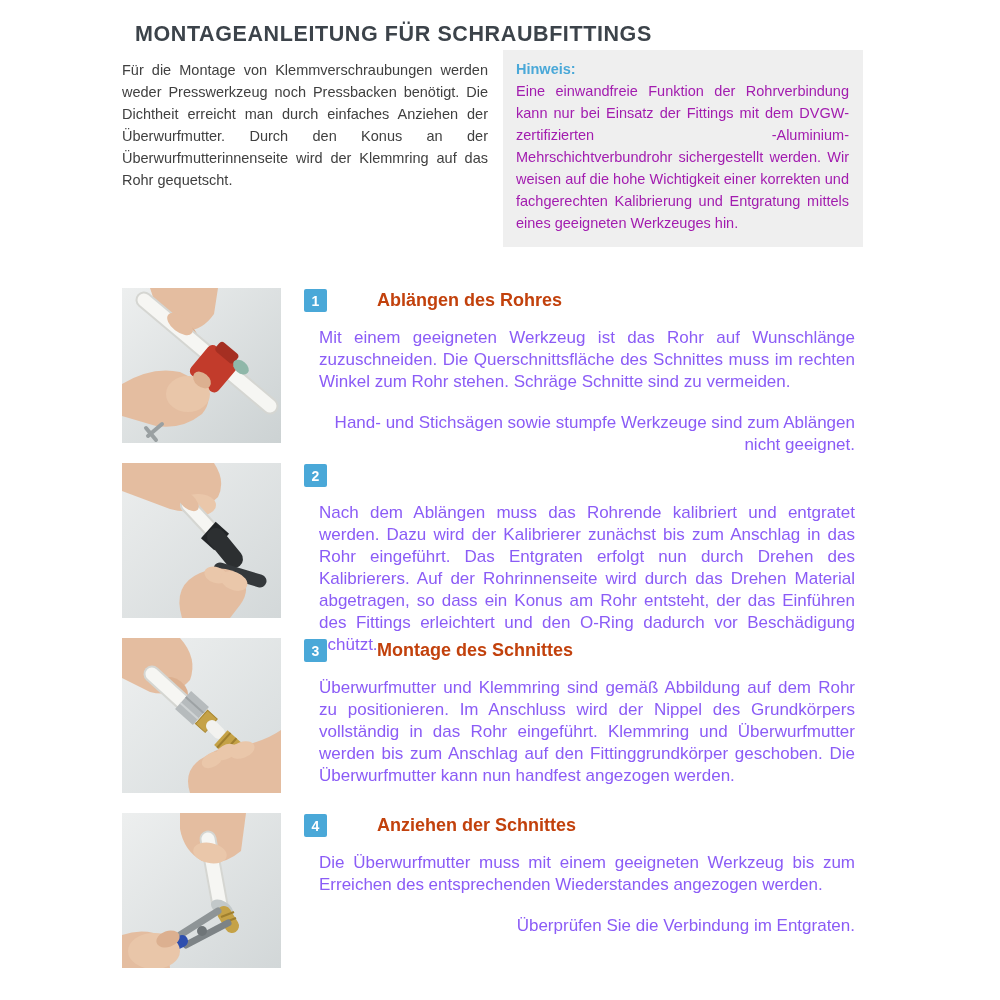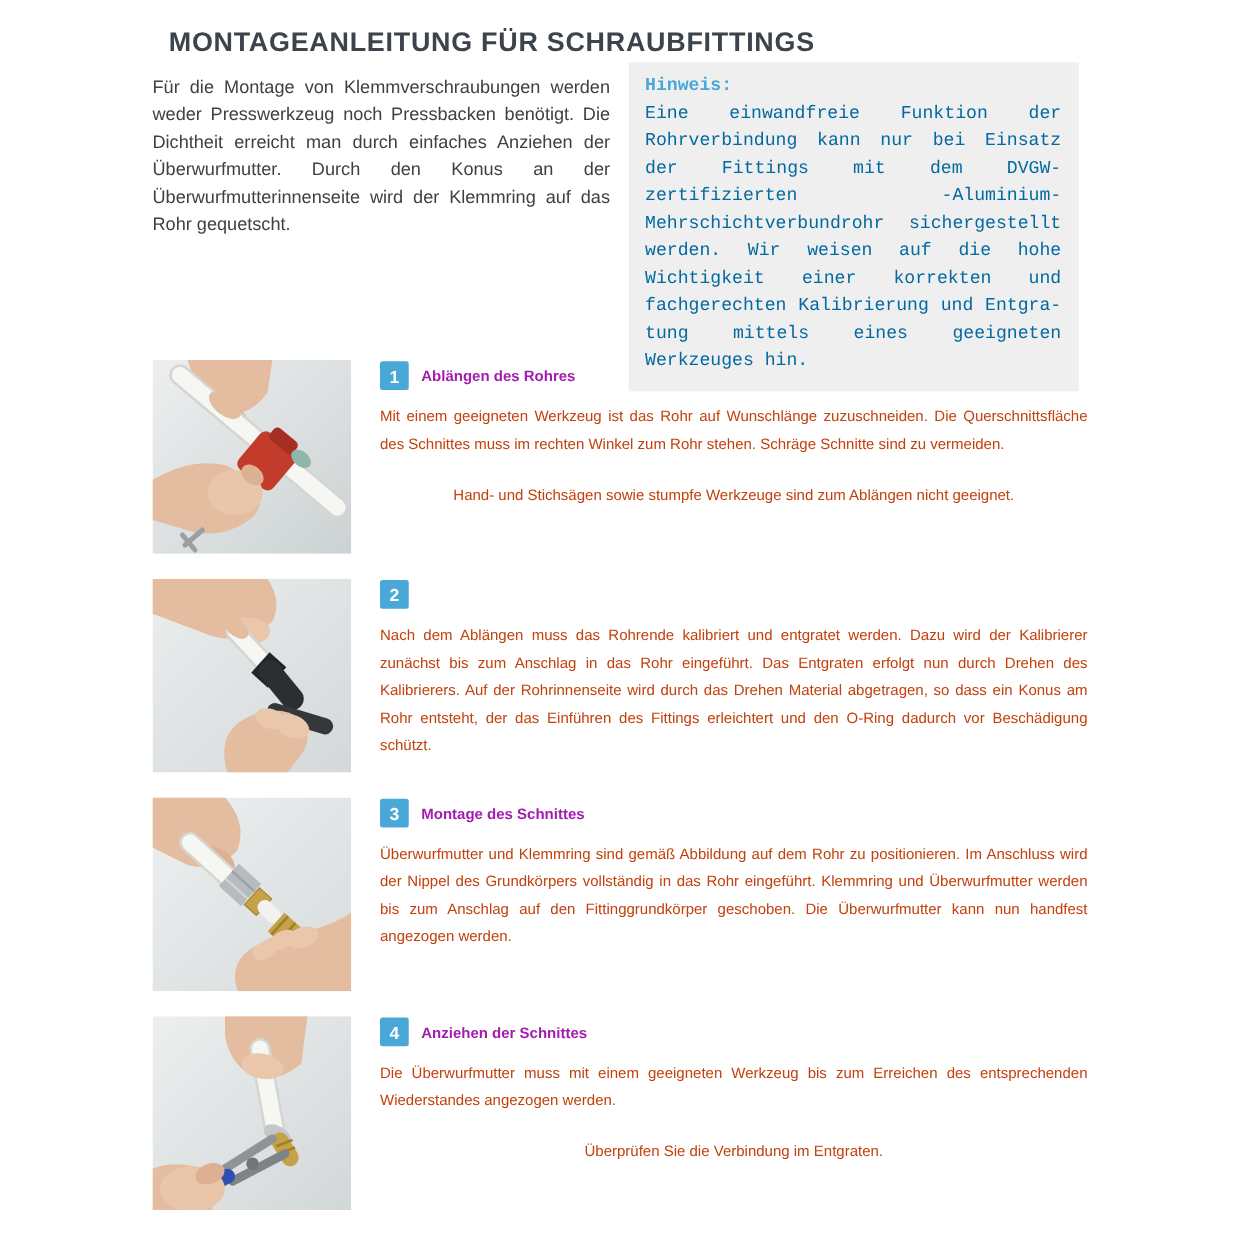--- a/index.html
+++ b/index.html
@@ -11,37 +11,37 @@
     position:absolute;left:135px;top:8px;
     font-size:21.5px;font-weight:bold;letter-spacing:0.6px;color:#3c434a;
     white-space:nowrap;
   }
   .intro{
     position:absolute;left:122px;top:44px;width:366px;
     font-size:14.5px;line-height:22px;text-align:justify;color:#404040;
   }
   .note-box{
     position:absolute;left:503px;top:50px;width:360px;box-sizing:border-box;
-    background:#efefef;padding:8px 14px 13px 13px;font-family:Liberation Mono, monospace;
+    background:#efefef;padding:8px 14px 13px 13px;
   }
   .note-label{color:#4aa8d8;font-weight:bold;font-size:14.5px;line-height:22px;}
-  .note-body{font-size:14.5px;line-height:22px;text-align:justify;color:#0369a1;}
+  .note-body{font-size:14.5px;line-height:22px;text-align:justify;color:#a21caf;}
   .step{position:absolute;left:122px;width:748px;display:flex;gap:23px;}
   .step-photo{width:159px;height:155px;flex:none;}
   .step-photo svg{display:block;}
   .step-text{flex:1;padding-top:1px;}
   .step-head{display:flex;align-items:center;gap:10px;margin-bottom:10px;}
   .badge{
     width:23px;height:23px;flex:none;background:#4aa8d8;border-radius:2px;
     color:#ffffff;font-weight:bold;font-size:14px;
     display:flex;align-items:center;justify-content:center;
   }
-  .step-title{color:#a21caf;font-weight:bold;font-size:12px;}
-  .step-text p{margin:0;font-size:12px;line-height:22px;text-align:justify;color:#c2410c;}
-  .step-text p.para2{margin-top:19px;text-align:center;}
+  .step-title{color:#c2410c;font-weight:bold;font-size:18px;margin-left:40px;}
+  .step-text p{margin:15px;font-size:17px;line-height:22px;text-align:justify;color:#8b5cf6;}
+  .step-text p.para2{margin-top:19px;text-align:right;}
 </style>
 </head>
 <body>
 
 <div class="page">
 
   <h1 class="page-title">MONTAGEANLEITUNG FÜR SCHRAUBFITTINGS</h1>
 
   <p class="intro">Für die Montage von Klemmverschraubungen werden we­der Presswerkzeug noch Pressbacken benötigt. Die Dicht­heit erreicht man durch einfaches Anziehen der Überwurf­mutter. Durch den Konus an der Überwurfmutterinnenseite wird der Klemmring auf das Rohr gequetscht.</p>
 

